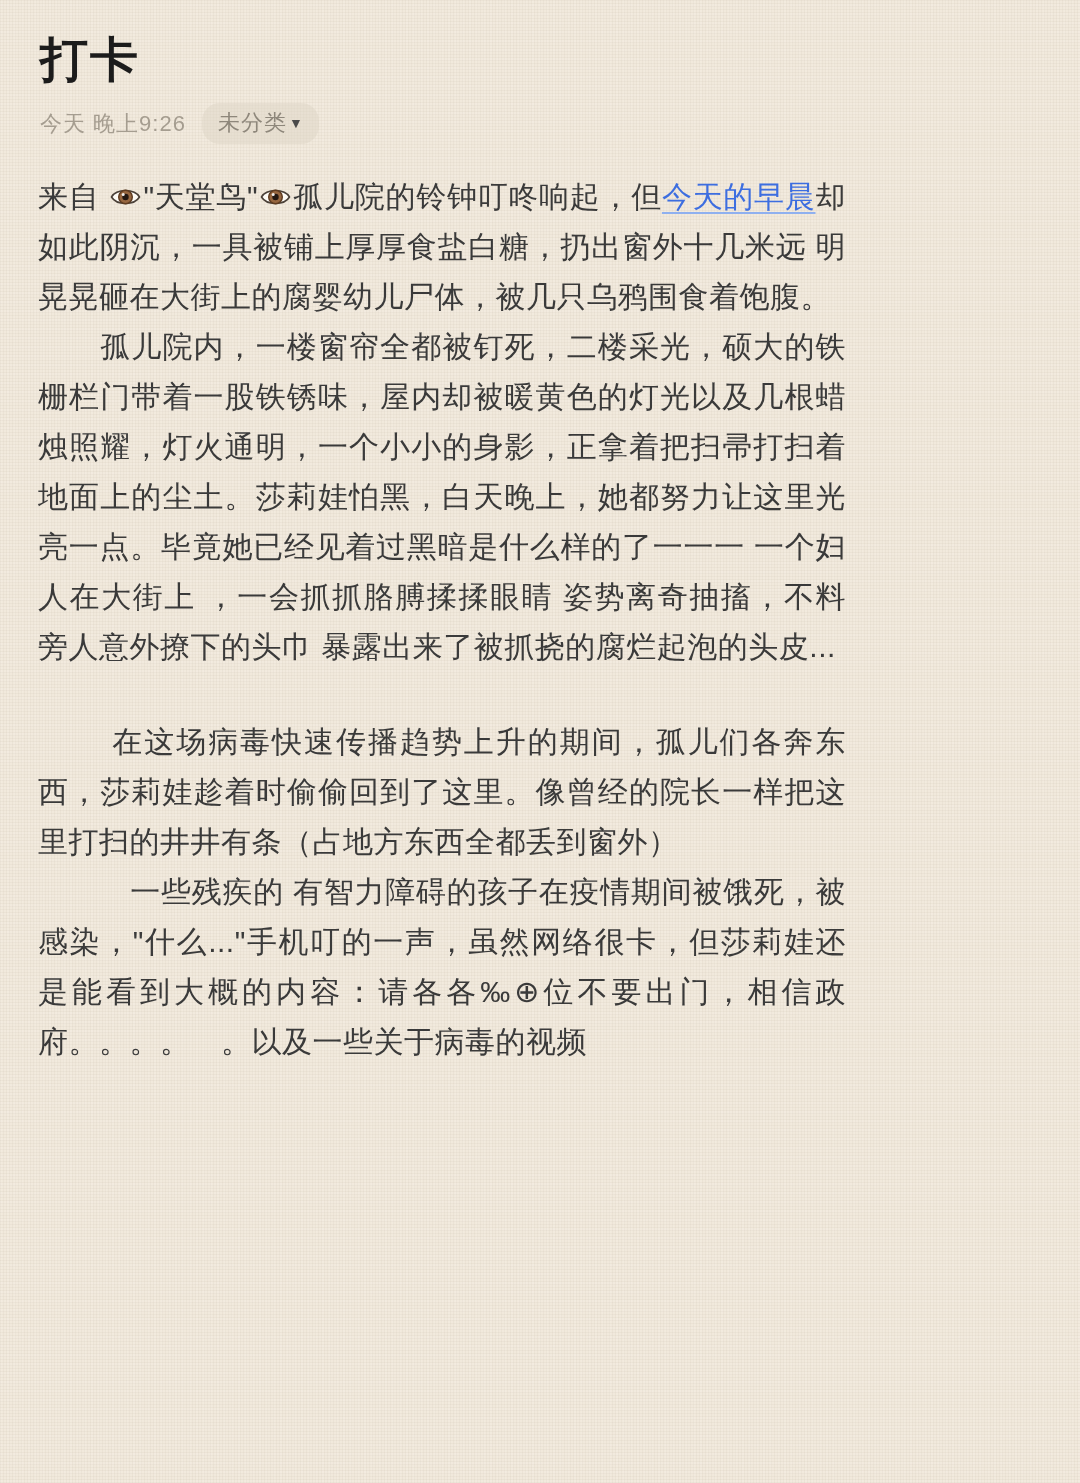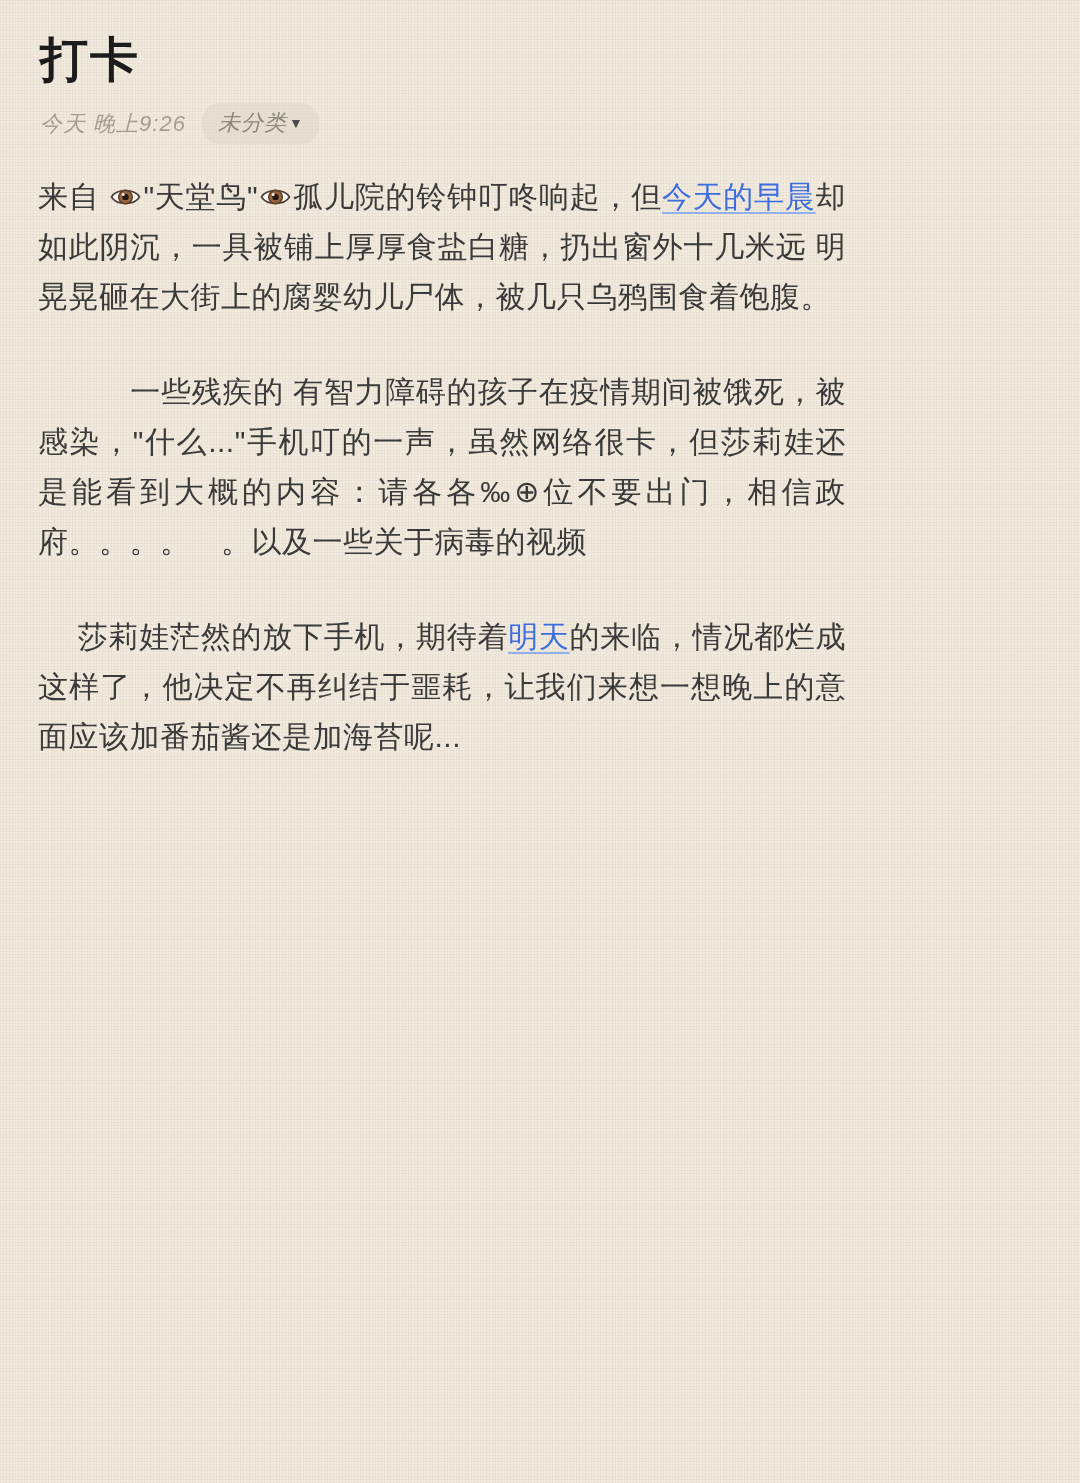--- a/index.html
+++ b/index.html
@@ -27,21 +27,20 @@
     color: #1c1c1c;
     letter-spacing: 2px;
     line-height: 1.15;
     margin: 6px 0 0 2px;
   }
   .meta-row {
     display: flex;
     align-items: center;
     gap: 16px;
     margin: 16px 0 0 2px;
-    font-style: italic;
   }
   .timestamp {
     font-size: 22px;
     color: #a59d90;
     letter-spacing: 1px;
   }
   .category-pill {
     display: inline-flex;
     align-items: center;
     gap: 2px;
@@ -107,18 +106,19 @@
           <circle cx="16" cy="12" r="6.8" fill="none" stroke="#5d3b21" stroke-width="1.4"></circle>
           <circle cx="16" cy="12" r="3.2" fill="#221711"></circle>
           <circle cx="13.7" cy="9.5" r="1.5" fill="#ffffff" opacity="0.9"></circle>
         </svg><span>"天堂鸟"</span><svg class="eye" viewBox="0 0 32 24">
           <path d="M2 12 C7 3.5 25 3.5 30 12 C25 20.5 7 20.5 2 12 Z" fill="#fdfbf6" stroke="#4a4038" stroke-width="1.6"></path>
           <circle cx="16" cy="12" r="7" fill="#96663f"></circle>
           <circle cx="16" cy="12" r="6.8" fill="none" stroke="#5d3b21" stroke-width="1.4"></circle>
           <circle cx="16" cy="12" r="3.2" fill="#221711"></circle>
           <circle cx="13.7" cy="9.5" r="1.5" fill="#ffffff" opacity="0.9"></circle>
         </svg><span>孤儿院的铃钟叮咚响起，但</span><a class="link">今天的早晨</a><span>却如此阴沉，一具被铺上厚厚食盐白糖，扔出窗外十几米远 明晃晃砸在大街上的腐婴幼儿尸体，被几只乌鸦围食着饱腹。</span></p>
+      <p class="para"><span>　　孤儿院内，一楼窗帘全都被钉死，二楼采光，硕大的铁栅栏门带着一股铁锈味，屋内却被暖黄色的灯光以及几根蜡烛照耀，灯火通明，一个小小的身影，正拿着把扫帚打扫着地面上的尘土。莎莉娃怕黑，白天晚上，她都努力让这里光亮一点。毕竟她已经见着过黑暗是什么样的了一一一 一个妇人在大街上 ，一会抓抓胳膊揉揉眼睛 姿势离奇抽搐，不料旁人意外撩下的头巾 暴露出来了被抓挠的腐烂起泡的头皮...</span></p>
       <p class="para blank"></p>
+      <p class="para"><span>　　 在这场病毒快速传播趋势上升的期间，孤儿们各奔东西，莎莉娃趁着时偷偷回到了这里。像曾经的院长一样把这里打扫的井井有条（占地方东西全都丢到窗外）</span></p>
       <p class="para"><span>　　　一些残疾的 有智力障碍的孩子在疫情期间被饿死，被感染，"什么..."手机叮的一声，虽然网络很卡，但莎莉娃还是能看到大概的内容：请各各‰⊕位不要出门，相信政府。。。。　。以及一些关于病毒的视频</span></p>
       <p class="para blank"></p>
-      <p class="para"><span>　 莎莉娃茫然的放下手机，期待着</span><a class="link">明天</a><span>的来临，情况都烂成这样了，他决定不再纠结于噩耗，让我们来想一想晚上的意面应该加番茄酱还是加海苔呢...</span></p>
     </div>
 </div>
 
 </body></html>

